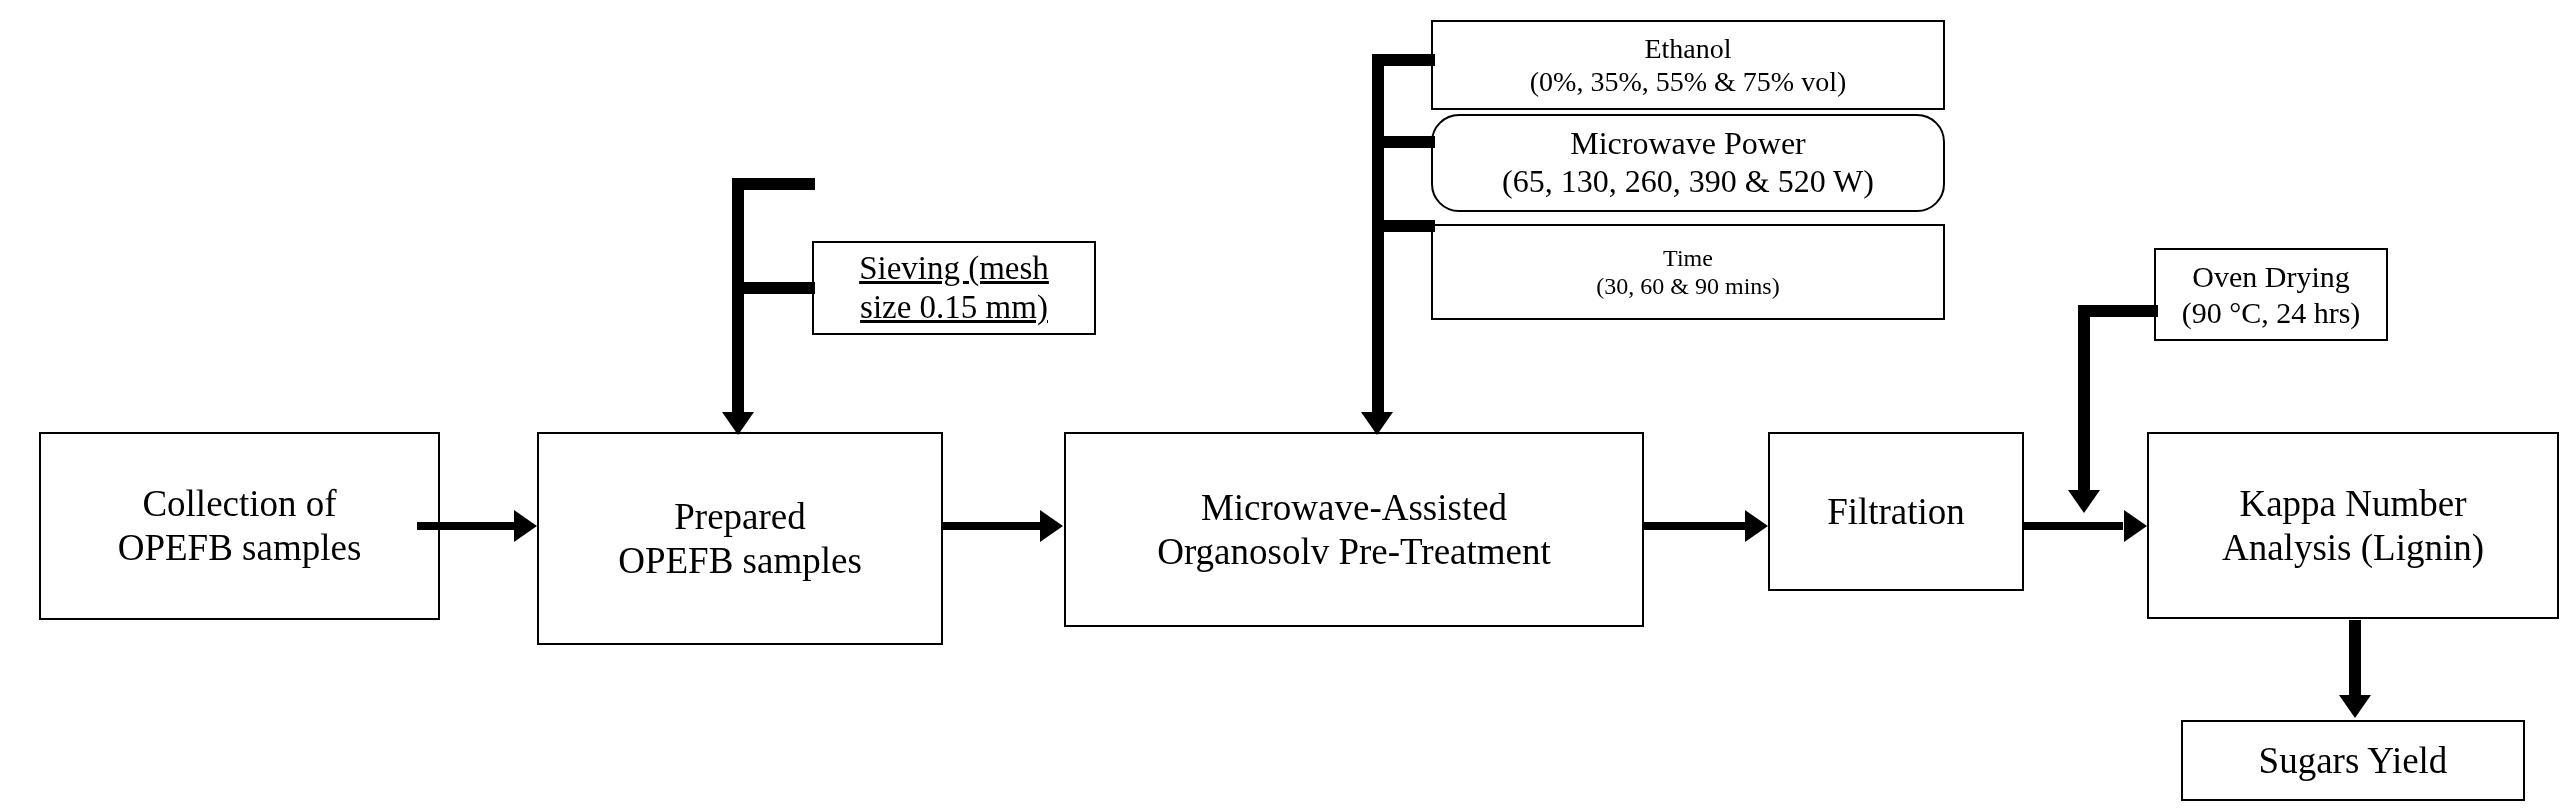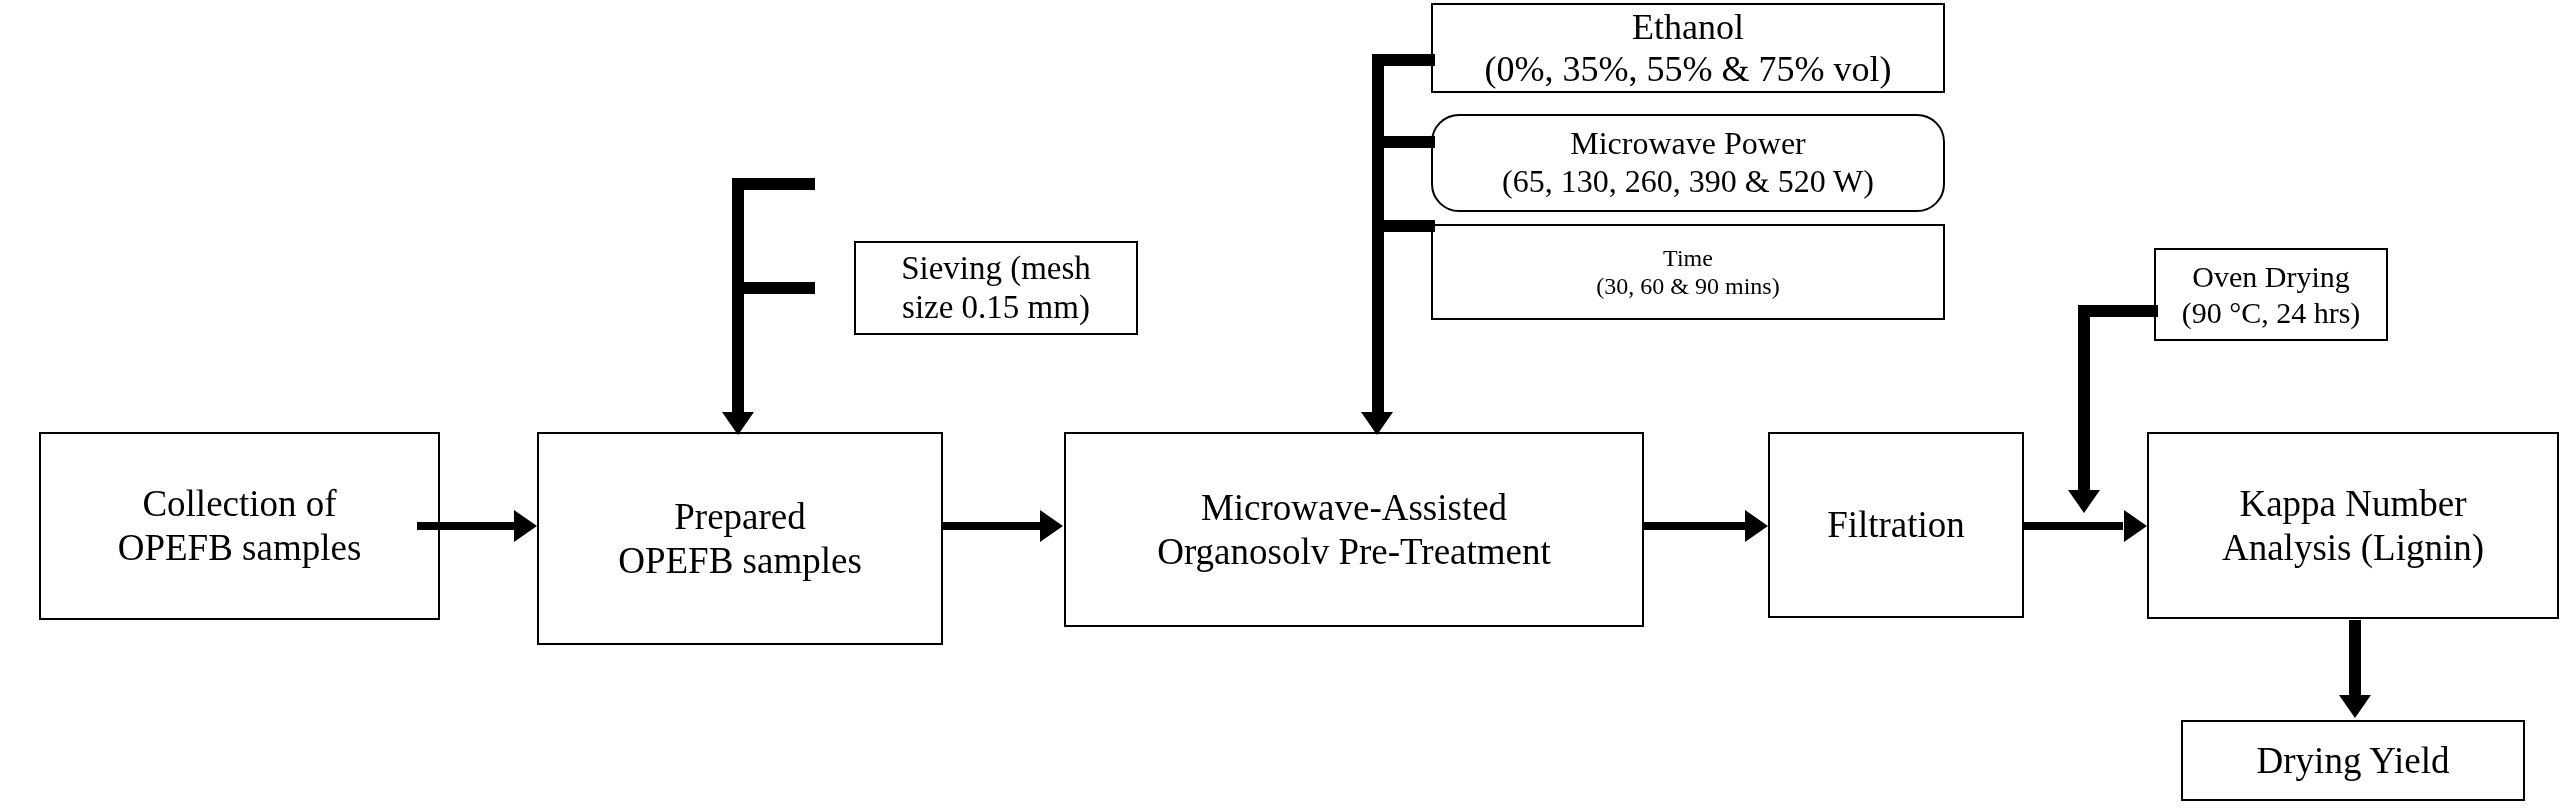--- a/index.html
+++ b/index.html
@@ -75,40 +75,40 @@
   <div class="box" style="left:537px; top:432px; width:406px; height:213px; font-size:37px;">
     <span class="box-text">Prepared
 OPEFB samples</span>
   </div>
 
   <div class="box" style="left:1064px; top:432px; width:580px; height:195px; font-size:37px;">
     <span class="box-text">Microwave-Assisted
 Organosolv Pre-Treatment</span>
   </div>
 
-  <div class="box" style="left:1768px; top:432px; width:256px; height:186px; font-size:37px;">
+  <div class="box" style="left:1768px; top:432px; width:256px; height:159px; font-size:37px;">
     <span class="box-text">Filtration</span>
   </div>
 
   <div class="box" style="left:2147px; top:432px; width:412px; height:187px; font-size:37px;">
     <span class="box-text">Kappa Number
 Analysis (Lignin)</span>
   </div>
 
   <div class="box" style="left:2181px; top:720px; width:344px; height:81px; font-size:37px;">
-    <span class="box-text">Drying Yield</span>
+    <span class="box-text">Sugars Yield</span>
   </div>
 
 
-  <div class="box thin" style="left:854px; top:241px; width:284px; height:94px; font-size:33px;">
+  <div class="box thin" style="left:812px; top:241px; width:284px; height:94px; font-size:33px;text-decoration:underline;">
     <span class="box-text">Sieving (mesh
 size  0.15 mm)</span>
   </div>
 
-  <div class="box thin" style="left:1431px; top:3px; width:514px; height:90px; font-size:36px;">
+  <div class="box thin" style="left:1431px; top:20px; width:514px; height:90px; font-size:28px;">
     <span class="box-text">Ethanol
 (0%, 35%, 55% &amp; 75% vol)</span>
   </div>
 
   <div class="box thin" style="left:1431px; top:114px; width:514px; height:98px; font-size:32px;border-radius:28px;">
     <span class="box-text">Microwave Power
 (65, 130, 260, 390 &amp; 520 W)</span>
   </div>
 
   <div class="box thin" style="left:1431px; top:224px; width:514px; height:96px; font-size:24px;">

